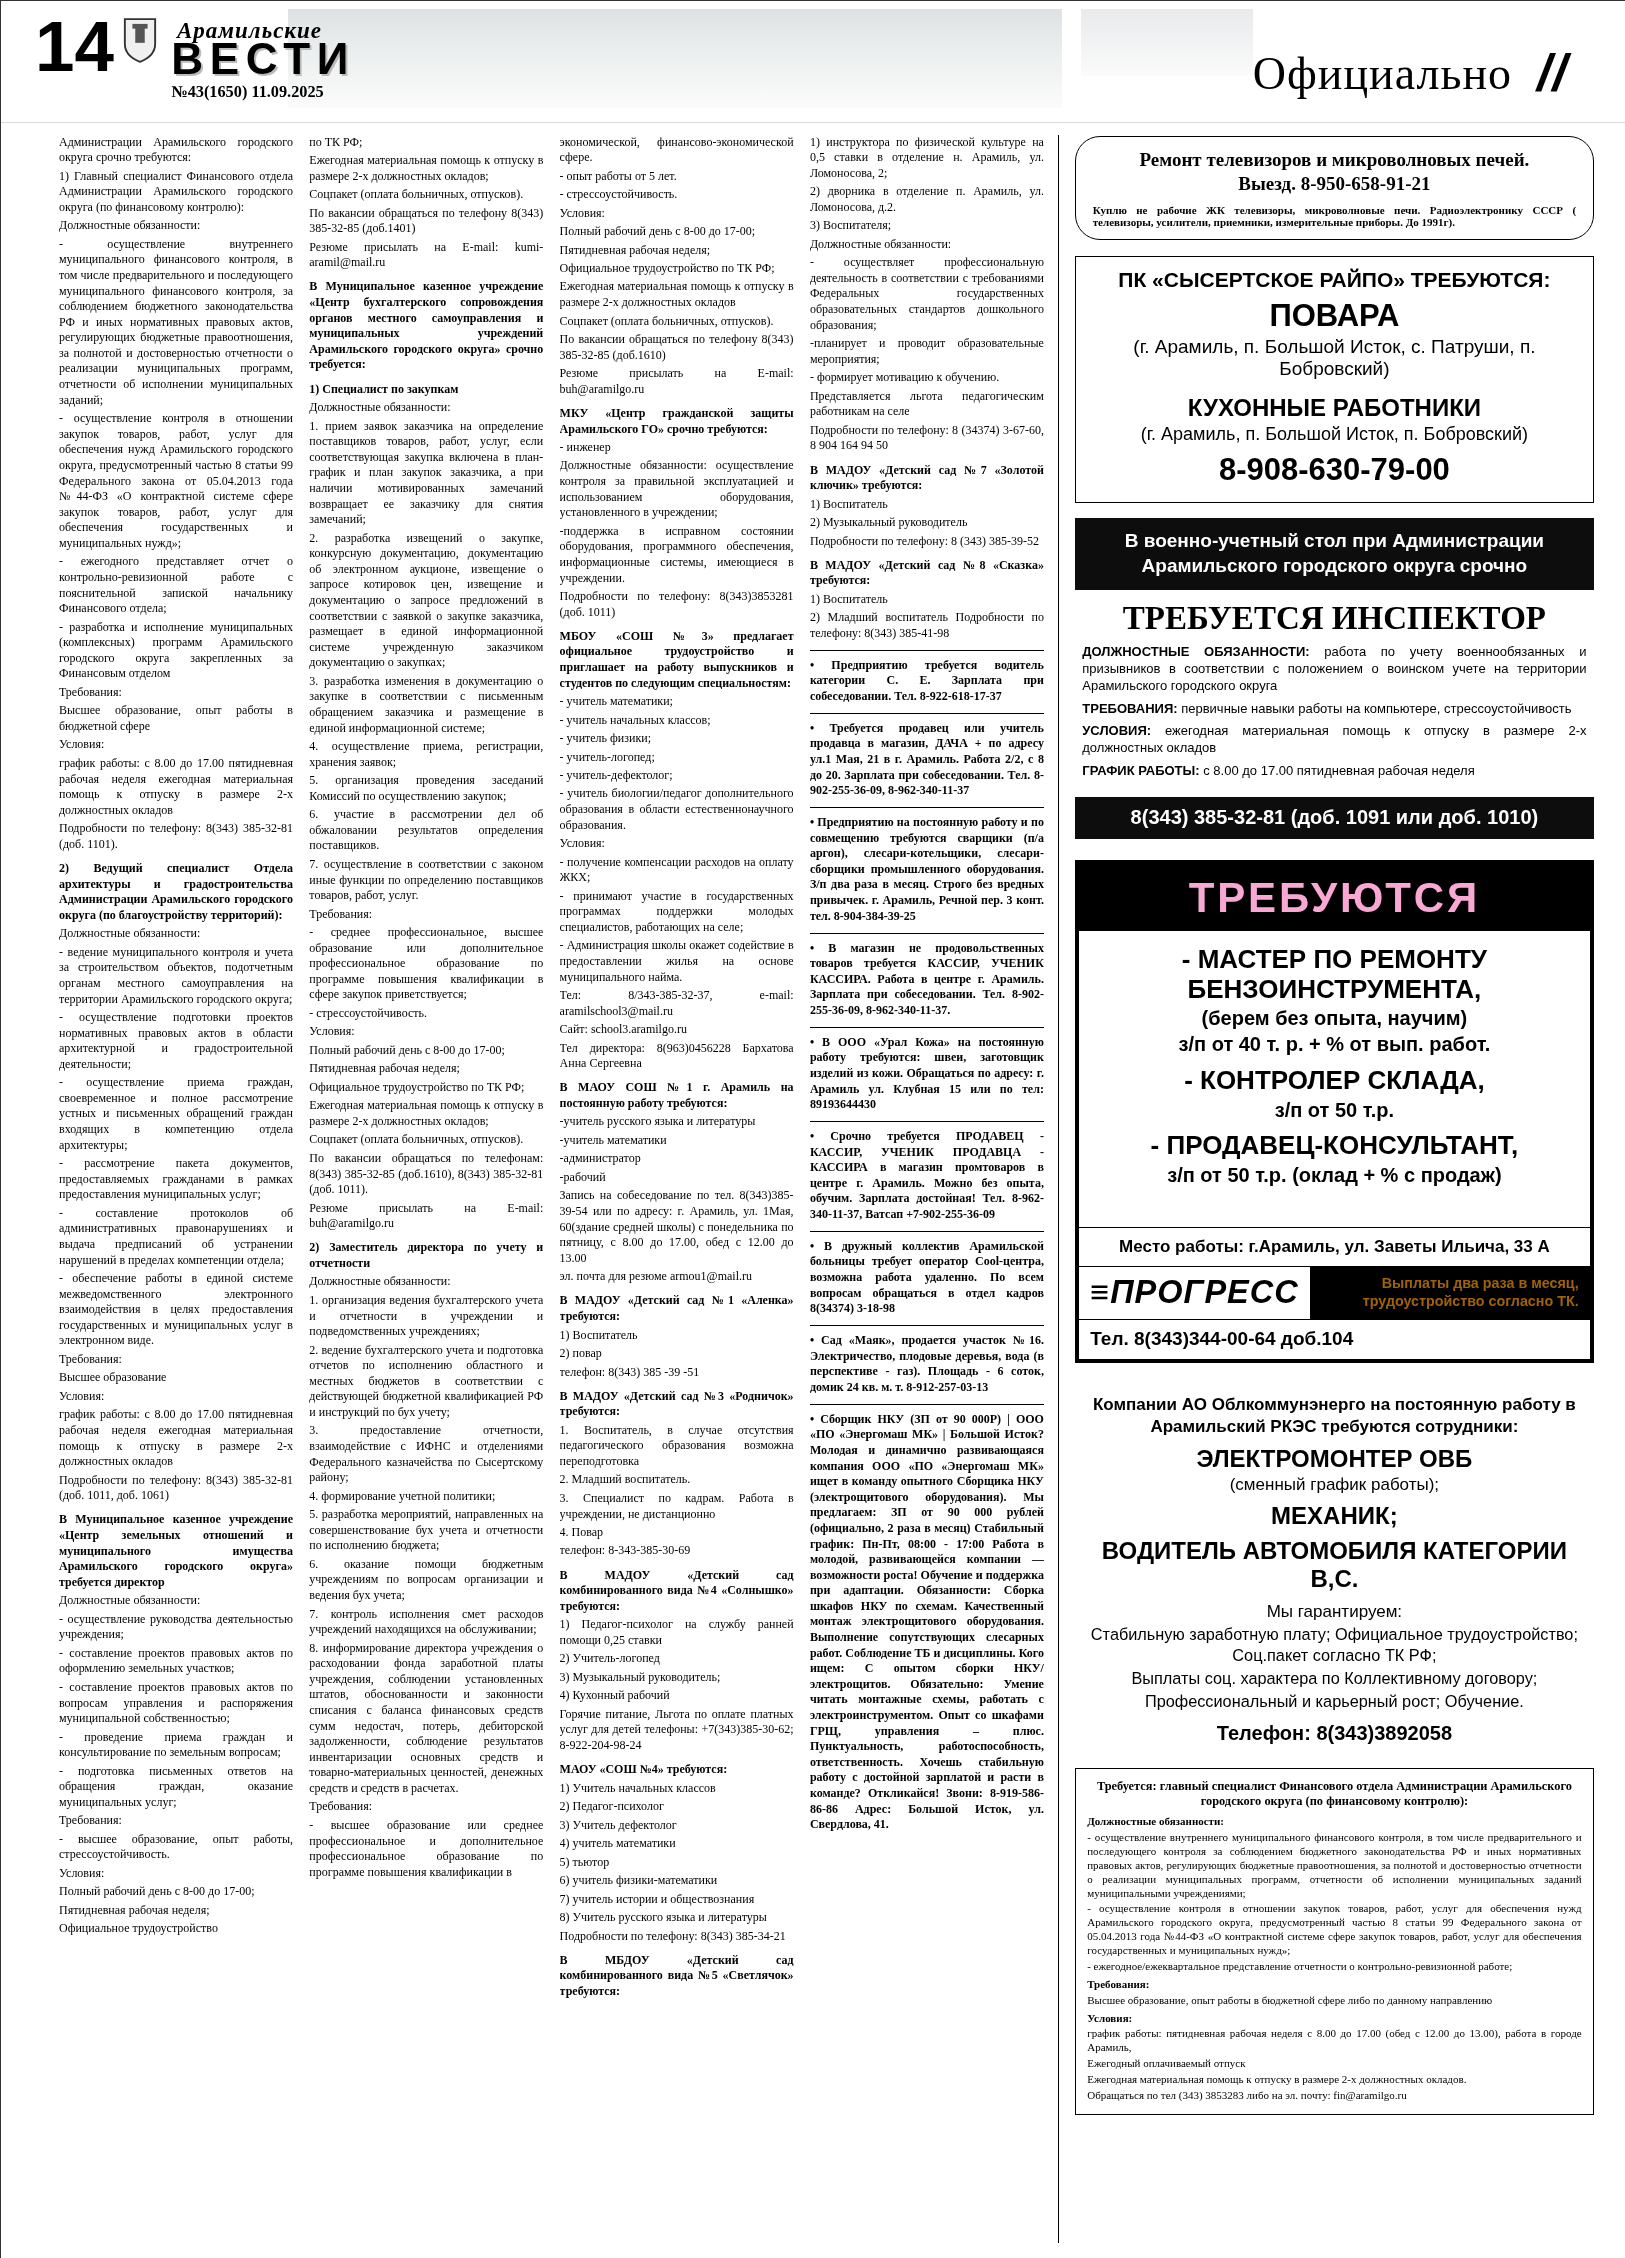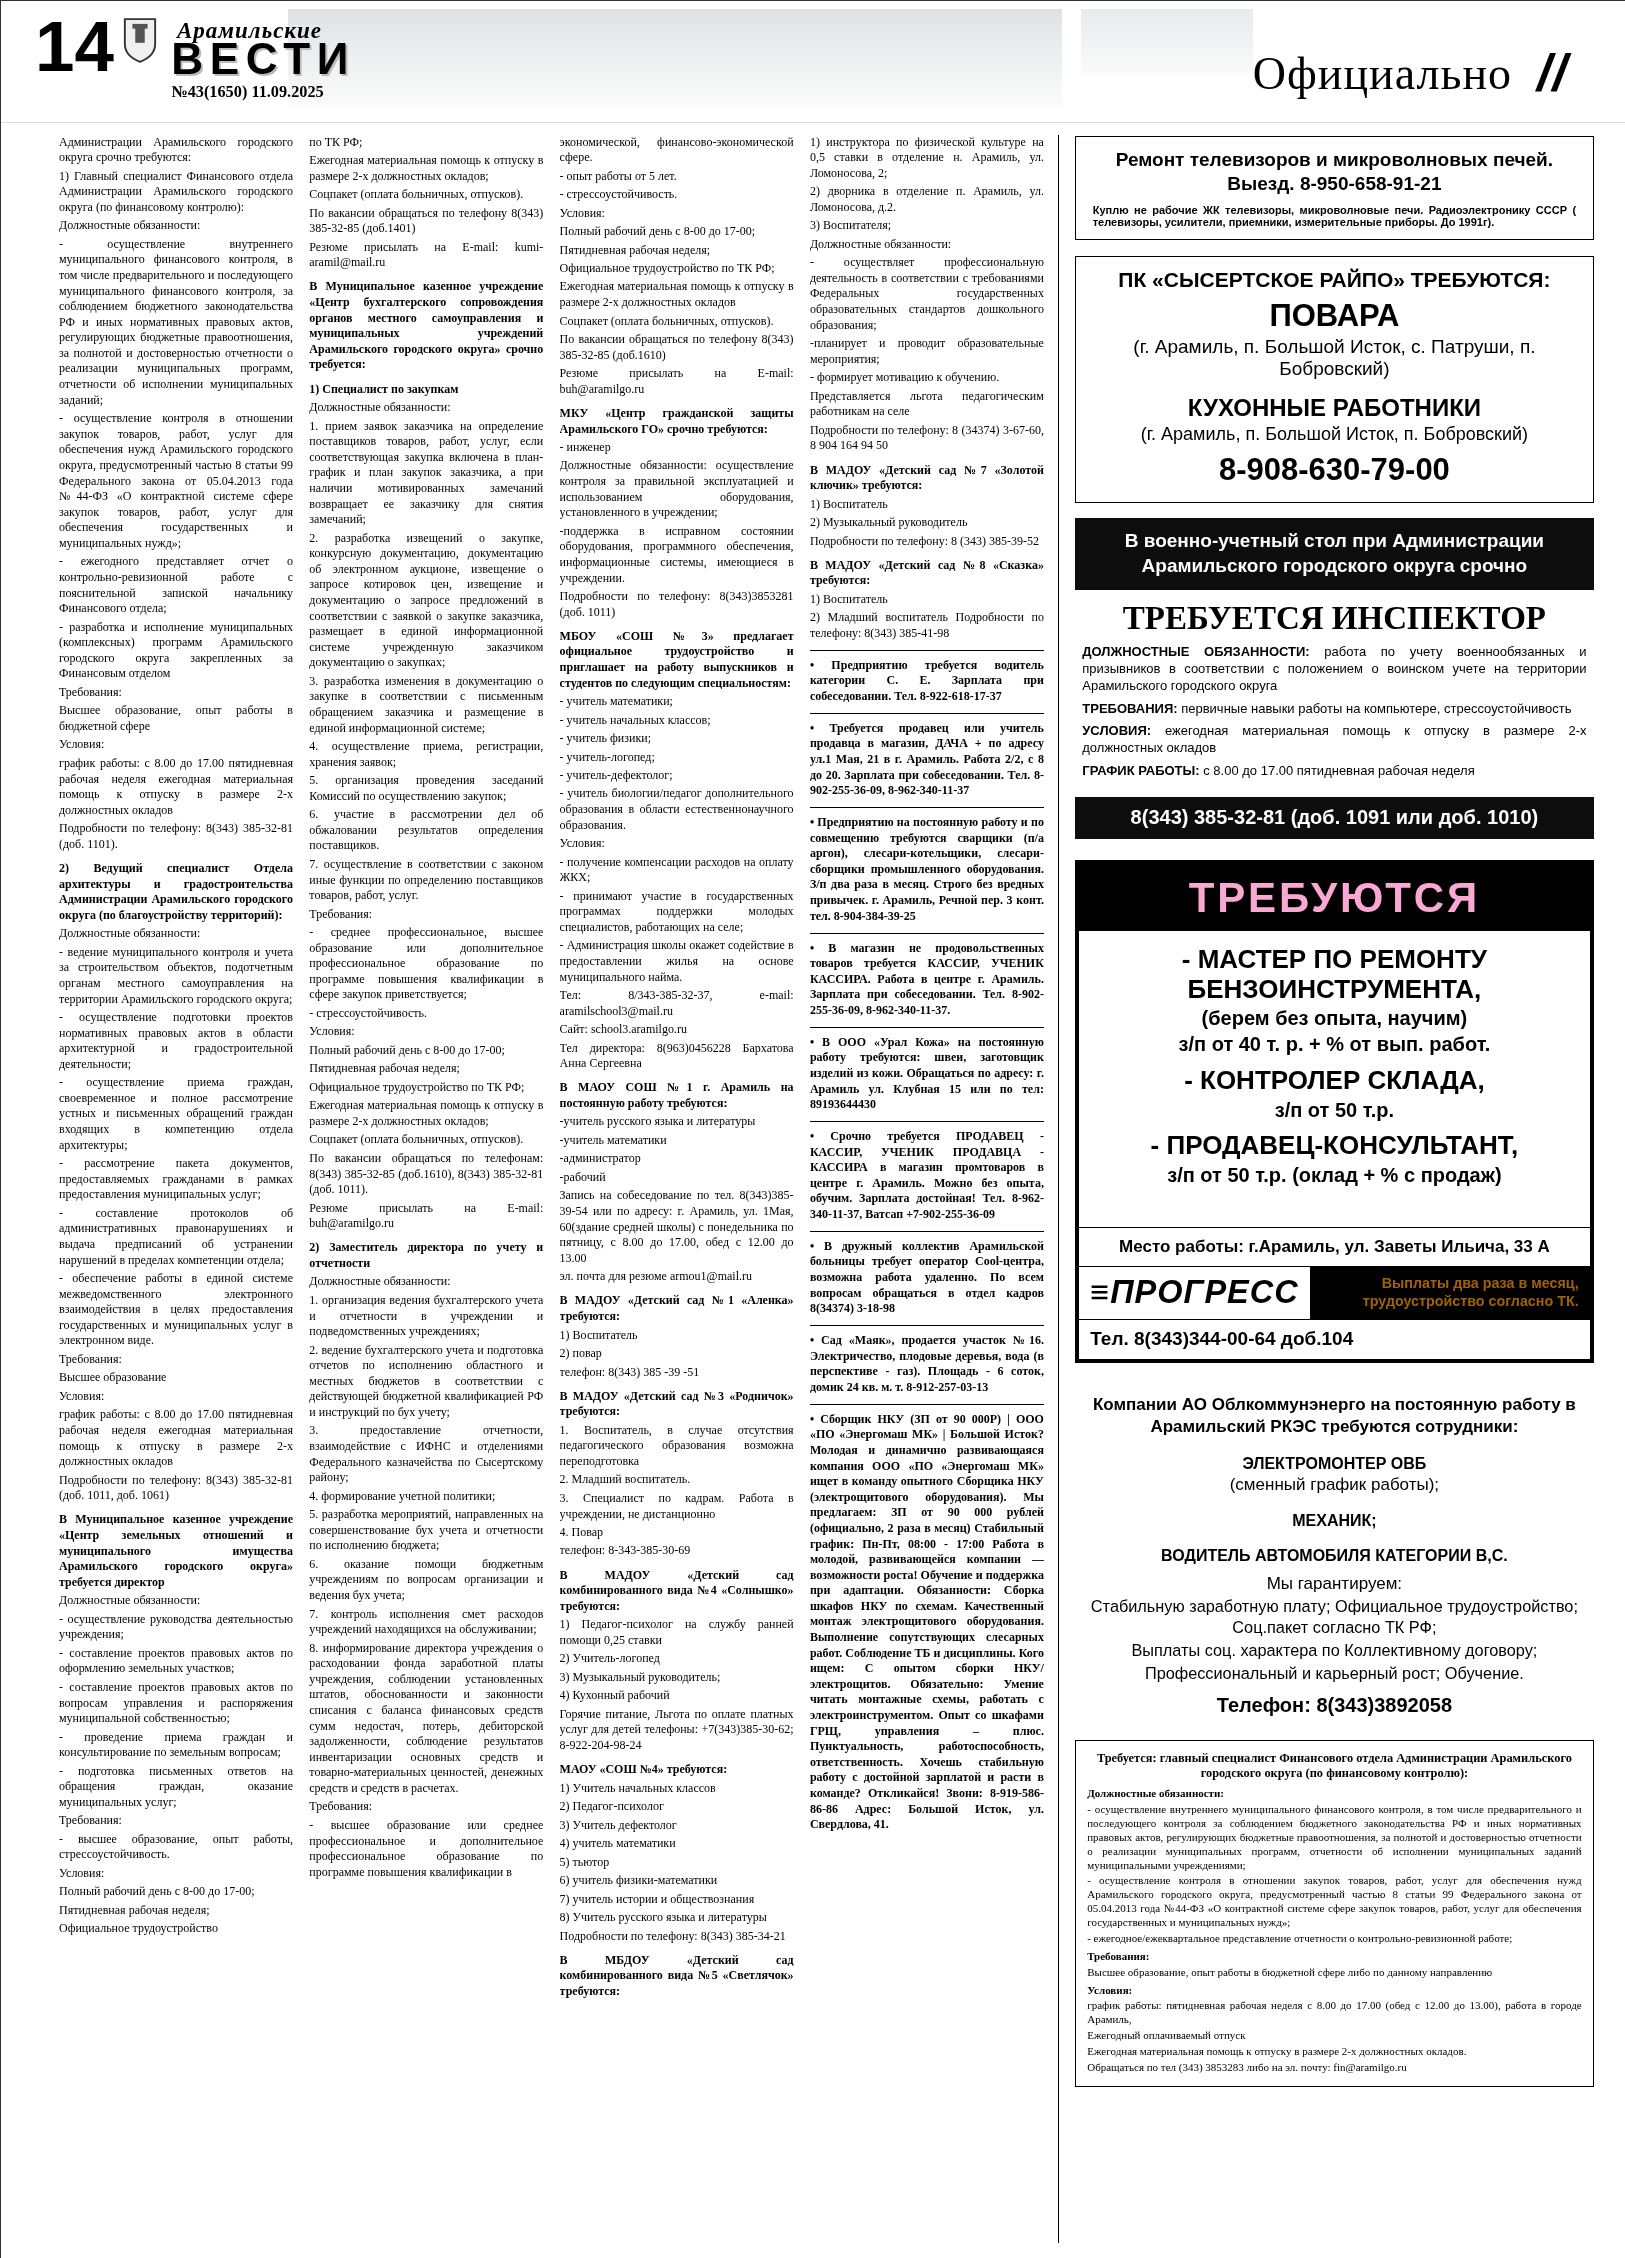--- a/index.html
+++ b/index.html
@@ -36,22 +36,22 @@
   .text-col { width:234px; flex:none; font-size:12px; line-height:1.3;
               text-align:justify; overflow:hidden; height:2093px; }
   .para { margin-bottom:2.9px; }
   .para.b { font-weight:bold; margin-top:8.6px; }
   .para.sep { border-top:1px solid #000; margin-top:8.6px; padding-top:6.7px; }
   
   aside { flex:1; border-left:1.9px solid #000; margin-left:13.4px; padding:1.9px 1.9px 0 15.3px;
           font-family:"Liberation Sans", sans-serif; overflow:hidden; height:2108px; }
   .ad { border:1.9px solid #000; margin-bottom:15.3px; }
   
-  .ad-tv { font-family:Liberation Sans, sans-serif; font-weight:bold;
-           text-align:center; padding:11.5px 17px; }
+  .ad-tv { font-family:Liberation Serif, serif; font-weight:bold;
+           text-align:center; padding:11.5px 17px;border-radius:25px; }
   .tv-title { font-size:19px; }
   .tv-sub { font-size:19px; margin-top:1.9px; }
   .tv-body { font-size:11px; margin-top:9px; text-align:justify; }
   
   .ad-raipo { text-align:center; padding:11.5px 13.4px 13.4px; }
   .raipo-title { font-weight:bold; font-size:21px; }
   .raipo-job1 { font-weight:bold; font-size:31px; margin-top:5.7px; }
   .raipo-loc1 { font-size:19px; margin-top:1.9px; }
   .raipo-job2 { font-weight:bold; font-size:24px; margin-top:14px; }
   .raipo-loc2 { font-size:18px; margin-top:1.9px; }
@@ -81,21 +81,21 @@
   .prog-logo { font-weight:900; font-size:32.5px; font-style:italic; padding:7.6px 11.5px;
                letter-spacing:1px; white-space:nowrap; display:flex; align-items:center; }
   .prog-note { flex:1; background:#000; color:#a16207; font-weight:bold; font-size:14.3px;
                padding:7.6px 11.5px; display:flex; align-items:center;
                justify-content:flex-end; text-align:right; line-height:1.25; }
   .prog-phone { text-align:left; font-weight:bold; font-size:19px; padding:8.6px 11.5px;
                 border-top:1.9px solid #000; }
   
   .ad-energo { text-align:center; padding:7.6px 9.6px 5.7px; margin-bottom:17px; }
   .e-intro { font-weight:bold; font-size:17px; line-height:1.3; }
-  .e-job { font-weight:bold; font-size:16px; margin-top:17px; }
+  .e-job { font-weight:bold; font-size:24px; margin-top:7px; }
   .e-note { font-size:17px; margin-top:1.9px; }
   .e-label { font-size:17px; margin-top:9.6px; }
   .ad-energo .para { text-align:center; font-size:16.3px; line-height:1.3; margin:1.9px 0; }
   .e-phone { font-weight:bold; font-size:20px; margin-top:9.6px; }
   
   .ad-fin { padding:9.6px 11.5px; font-size:11px; line-height:1.27; text-align:justify;
             font-family:"Liberation Serif", serif; }
   .fin-intro { font-weight:bold; text-align:center; margin-bottom:4.8px; font-size:12.4px; }
   .ad-fin .para { margin-bottom:1.9px; }
   .ad-fin .para.b { margin-top:3.8px; }

